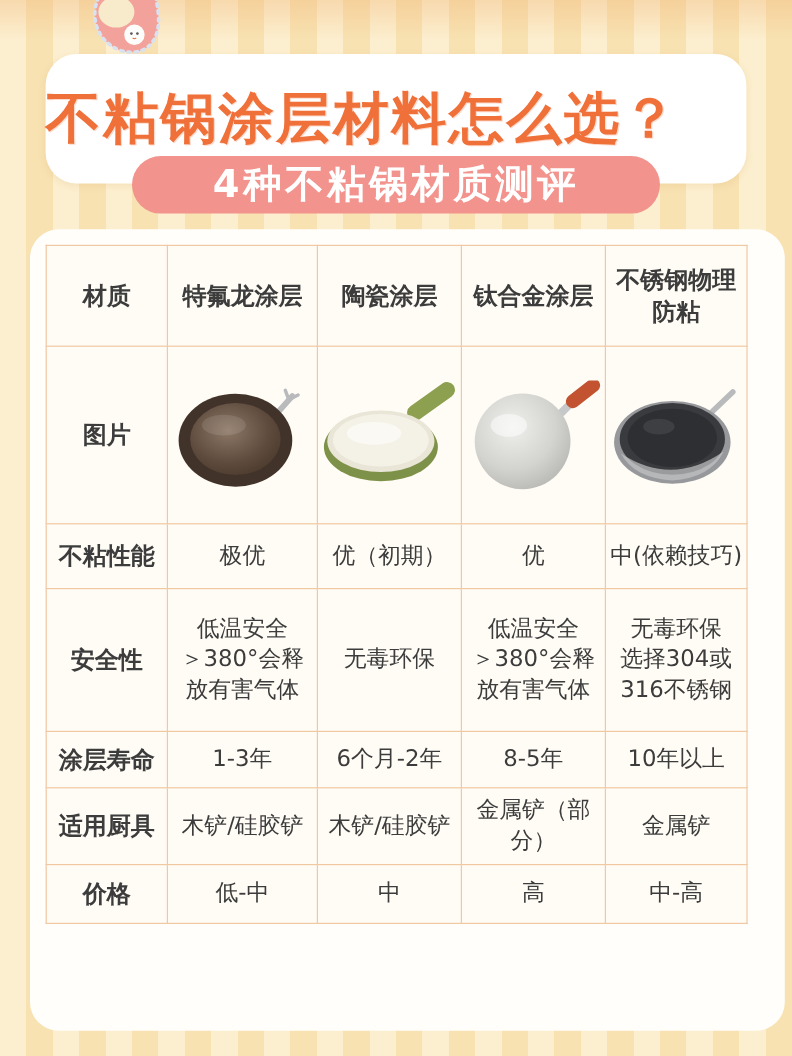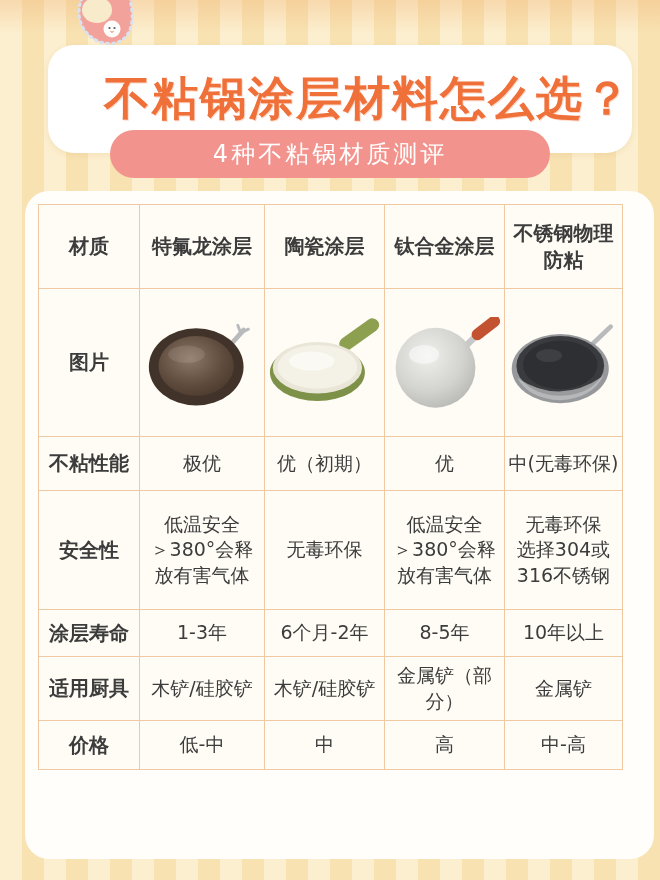--- a/index.html
+++ b/index.html
@@ -8,35 +8,35 @@
     position:relative; width:660px; height:880px; margin:0 auto; overflow:hidden;
     background:repeating-linear-gradient(90deg,#FCEFCF 0 22px,#F8E2B2 22px 44px);
   }
   .top-shade {
     position:absolute; top:0; left:0; right:0; height:34px;
     background:linear-gradient(180deg,rgba(240,176,112,.35),rgba(240,176,112,0));
     pointer-events:none;
   }
   .mascot { position:absolute; left:72px; top:-2px; z-index:1; }
   .title-card {
-    position:absolute; left:48px; top:45px; width:584px; height:108px;
+    position:absolute; left:38px; top:45px; width:584px; height:108px;
     background:#ffffff; border-radius:26px; z-index:2;
-    display:flex; align-items:center; justify-content:flex-end;
+    display:flex; align-items:center; justify-content:flex-start;
     box-shadow:0 2px 6px rgba(210,160,90,.18);
   }
   .title-card h1 {
     font-size:46px; font-weight:900; letter-spacing:2px; color:#EF7038;
     text-shadow:1px 1px 0 rgba(239,112,56,.25); white-space:nowrap;
   }
   .badge {
     position:absolute; left:50%; transform:translateX(-50%); top:130px;
     width:440px; height:48px; background:#F2938D; border-radius:26px; z-index:3;
     display:flex; align-items:center; justify-content:center;
   }
-  .badge span { color:#ffffff; font-size:24px; font-weight:400; letter-spacing:3px; }
+  .badge span { color:#ffffff; font-size:32px; font-weight:700; letter-spacing:3px; }
   .panel {
     position:absolute; left:25px; top:191px; width:629px; height:668px;
     background:#FFFEFB; border-radius:24px; z-index:2;
   }
   table.cmp {
     position:absolute; left:13px; top:13px; width:584px;
     border-collapse:collapse; table-layout:fixed;
   }
   table.cmp th, table.cmp td {
     border:1px solid #F0C8A2; background:#FFFCF5;
@@ -151,21 +151,21 @@
             <path d="M10 62 Q56 92 102 60 Q90 84 56 86 Q22 84 10 62 Z" fill="#c3c4c6" opacity="0.7"></path>
           </svg>
         </td>
       </tr>
 
       <tr class="r-perf">
         <th>不粘性能</th>
         <td>极优</td>
         <td>优（初期）</td>
         <td>优</td>
-        <td>中(无毒环保)</td>
+        <td>中(依赖技巧)</td>
       </tr>
 
 
 
       <tr class="r-safe">
         <th>安全性</th>
         <td>低温安全
 ＞380°会释
 放有害气体</td>
         <td>无毒环保</td>

